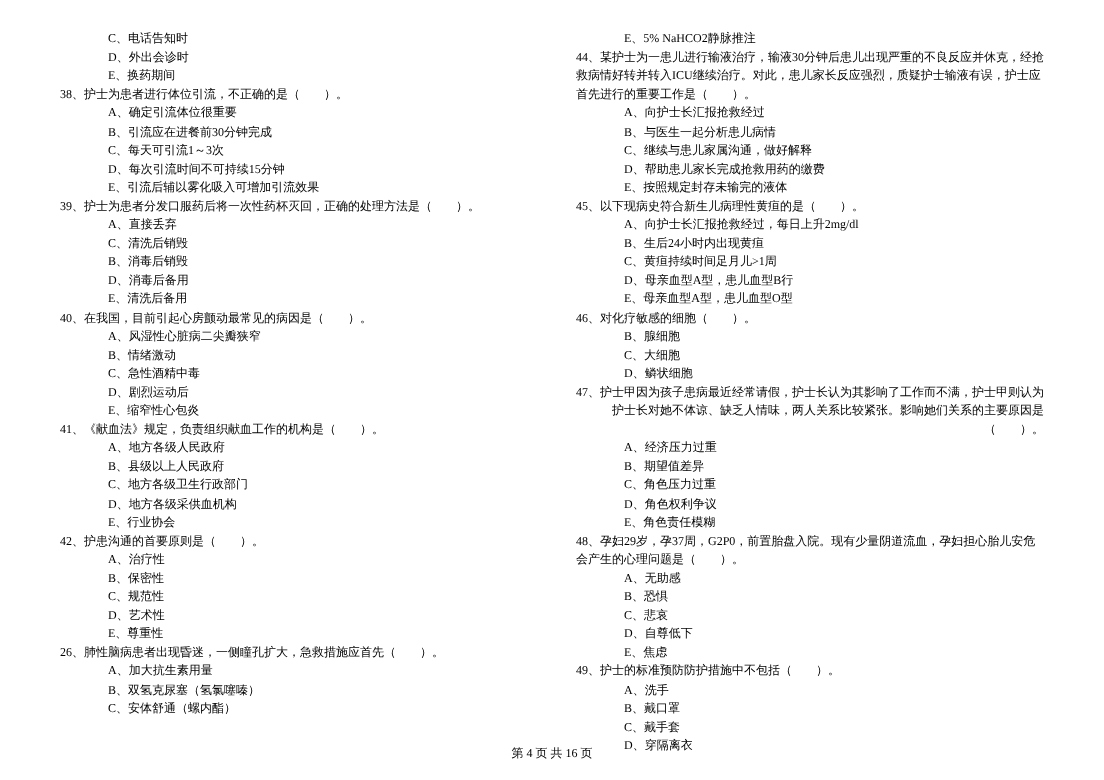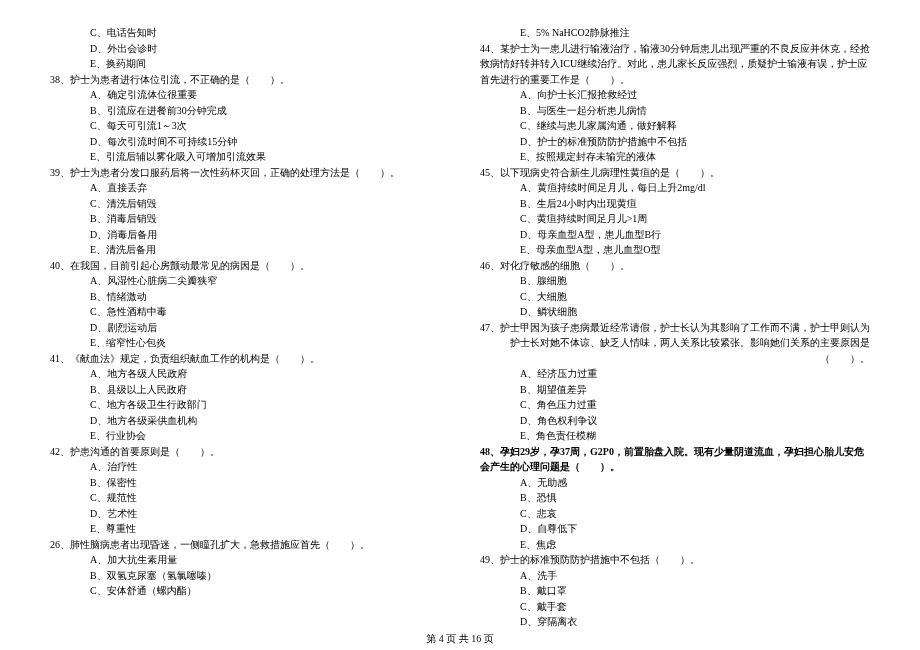--- a/index.html
+++ b/index.html
@@ -26,21 +26,21 @@
       white-space: pre;
     }
     .option {
       padding-left: 40px;
     }
     .question {
       padding-left: 0;
     }
     .footer {
       position: absolute;
-      bottom: 4px;
+      bottom: 15px;
       width: 100%;
       text-align: center;
       font-size: 10px;
     }
   </style>
 </head>
 <body>
 
 <div class="page">
   <div class="column">
@@ -89,43 +89,43 @@
     <div class="line option">C、安体舒通（螺内酯）</div>
   </div>
 
   <div class="column">
     <div class="line option">E、5% NaHCO2静脉推注</div>
 
     <div class="line question" style="white-space:normal;">44、某护士为一患儿进行输液治疗，输液30分钟后患儿出现严重的不良反应并休克，经抢救病情好转并转入ICU继续治疗。对此，患儿家长反应强烈，质疑护士输液有误，护士应首先进行的重要工作是（　　）。</div>
     <div class="line option">A、向护士长汇报抢救经过</div>
     <div class="line option">B、与医生一起分析患儿病情</div>
     <div class="line option">C、继续与患儿家属沟通，做好解释</div>
-    <div class="line option">D、护士的标准预防防护措施中不包括</div>
+    <div class="line option">D、帮助患儿家长完成抢救用药的缴费</div>
     <div class="line option">E、按照规定封存未输完的液体</div>
 
     <div class="line question">45、以下现病史符合新生儿病理性黄疸的是（　　）。</div>
-    <div class="line option">A、黄疸持续时间足月儿，每日上升2mg/dl</div>
+    <div class="line option">A、向护士长汇报抢救经过，每日上升2mg/dl</div>
     <div class="line option">B、生后24小时内出现黄疸</div>
     <div class="line option">C、黄疸持续时间足月儿&gt;1周</div>
     <div class="line option">D、母亲血型A型，患儿血型B行</div>
     <div class="line option">E、母亲血型A型，患儿血型O型</div>
 
     <div class="line question">46、对化疗敏感的细胞（　　）。</div>
     <div class="line option">B、腺细胞</div>
     <div class="line option">C、大细胞</div>
     <div class="line option">D、鳞状细胞</div>
 
     <div class="line question" style="white-space:normal;text-align:right;">47、护士甲因为孩子患病最近经常请假，护士长认为其影响了工作而不满，护士甲则认为护士长对她不体谅、缺乏人情味，两人关系比较紧张。影响她们关系的主要原因是（　　）。</div>
     <div class="line option">A、经济压力过重</div>
     <div class="line option">B、期望值差异</div>
     <div class="line option">C、角色压力过重</div>
     <div class="line option">D、角色权利争议</div>
     <div class="line option">E、角色责任模糊</div>
 
-    <div class="line question" style="white-space:normal;font-weight:bold;">48、孕妇29岁，孕37周，G2P0，前置胎盘入院。现有少量阴道流血，孕妇担心胎儿安危会产生的心理问题是（　　）。</div>
+    <div class="line question" style="white-space:normal;">48、孕妇29岁，孕37周，G2P0，前置胎盘入院。现有少量阴道流血，孕妇担心胎儿安危会产生的心理问题是（　　）。</div>
     <div class="line option">A、无助感</div>
     <div class="line option">B、恐惧</div>
     <div class="line option">C、悲哀</div>
     <div class="line option">D、自尊低下</div>
     <div class="line option">E、焦虑</div>
 
     <div class="line question">49、护士的标准预防防护措施中不包括（　　）。</div>
     <div class="line option">A、洗手</div>
     <div class="line option">B、戴口罩</div>
     <div class="line option">C、戴手套</div>

